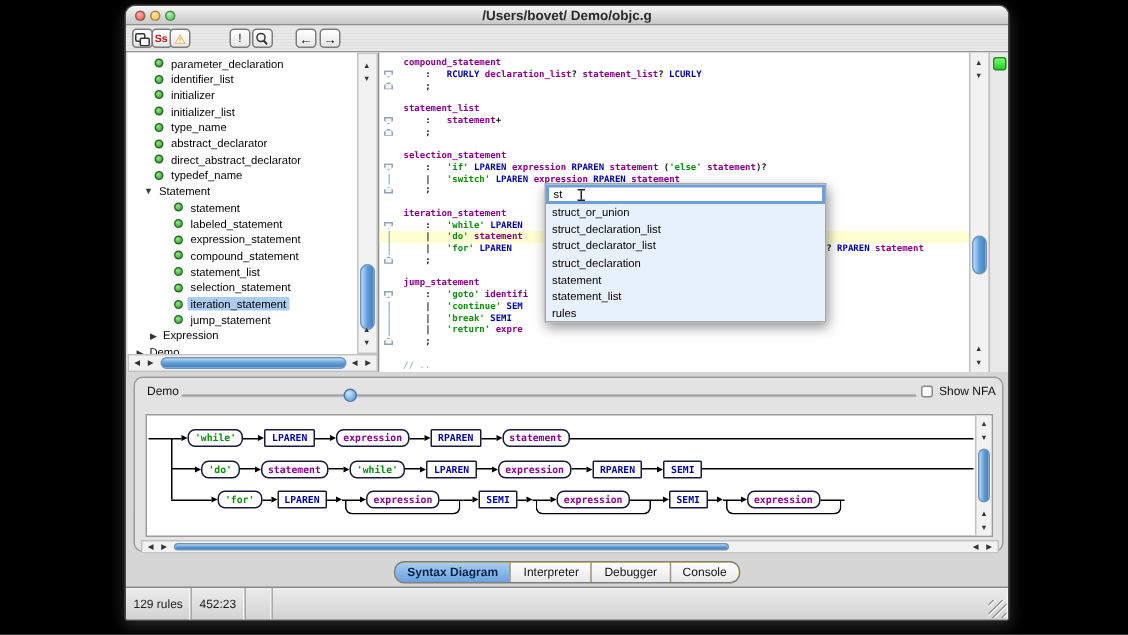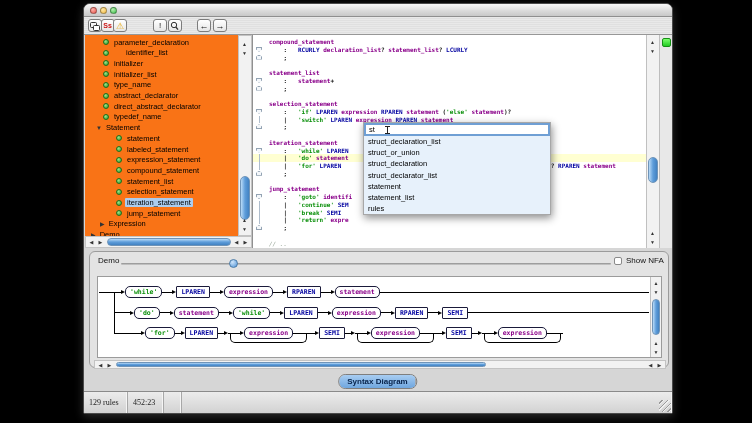--- a/index.html
+++ b/index.html
@@ -19,21 +19,21 @@
   
   .toolbar{position:absolute;left:0;top:13px;right:0;height:18px;
     background:repeating-linear-gradient(0deg,#e9e9e9 0 1px,#e0e0e0 1px 2px);border-bottom:1px solid #979797;}
   .tbtn{position:absolute;top:2px;width:14px;height:13px;background:linear-gradient(#ffffff,#e6e6e6);
     border:1px solid #7c7c7c;border-radius:3px;font-size:8px;line-height:11px;text-align:center;color:#111;padding:0;}
   .tbtn svg{display:block;margin:1px auto 0;}
   .ss{color:#cc1111;font-weight:bold;font-size:7px;}
   .warn{color:#e8a90f;font-size:9px;line-height:12px;}
   .arrow{font-weight:bold;font-size:9px;line-height:12px;}
   
-  .sidebar{position:absolute;left:1px;top:31px;width:168px;height:213px;background:#f97316;border-right:1px solid #909090;}
+  .sidebar{position:absolute;left:1px;top:31px;width:168px;height:213px;background:#ffffff;border-right:1px solid #909090;}
   .tree{position:absolute;left:0;top:0;right:14px;bottom:12px;overflow:hidden;}
   .trow{position:absolute;height:10px;display:flex;align-items:center;white-space:nowrap;}
   .ball{width:6px;height:6px;border-radius:50%;background:radial-gradient(circle at 35% 30%,#9fe48a,#2f9b2f);
     border:1px solid #1c6f1c;margin-right:3px;flex:0 0 auto;}
   .disc{font-size:6px;color:#333;margin-right:2px;flex:0 0 auto;}
   .tlabel{font-size:7.5px;color:#000;padding:0 2px;}
   .trow.sel .tlabel{background:#abcdf0;border-radius:1px;}
   
   .sb-track{position:absolute;background:#f2f2f2;border:1px solid #c3c3c3;}
   .sb-thumb-v{position:absolute;left:1px;right:1px;border-radius:5px;
@@ -91,42 +91,43 @@
   .conn{display:flex;align-items:center;}
   .fill{flex:1 1 auto !important;height:1px;background:#000;}
   .opt{position:relative;display:flex;align-items:center;}
   .bypass{position:absolute;left:2px;right:2px;top:50%;height:10px;border:1px solid #000;border-top:none;
     border-radius:0 0 5px 5px;}
   .railv{position:absolute;width:1px;background:#000;}
   .dvscroll{position:absolute;right:0px;top:0;width:11px;bottom:0;background:#f2f2f2;border-left:1px solid #c0c0c0;}
   .dhscroll{position:absolute;left:4px;top:108px;width:572px;height:9px;background:#f2f2f2;border:1px solid #c3c3c3;}
   
   .tabs{position:absolute;left:50%;transform:translateX(-50%);top:370px;display:flex;height:15px;
-    border:1px solid #7e7e7e;border-radius:7px;overflow:hidden;background:#eab308;flex-direction:column;}
+    border:1px solid #7e7e7e;border-radius:7px;overflow:hidden;background:#eab308;}
   .tab{padding:0 8px;font-size:8px;line-height:14px;color:#111;border-right:1px solid #9a9a9a;background:linear-gradient(#fff,#e8e8e8);}
   .tab:last-child{border-right:none;}
   .tab.active{background:linear-gradient(#a8cdf2,#6ba3dd);color:#06224a;font-weight:bold;}
   
   .statusbar{position:absolute;left:0;right:0;bottom:0;height:22px;border-top:1px solid #8a8a8a;
     background:linear-gradient(#ececec,#d2d2d2);display:flex;}
   .scell{height:100%;border-right:1px solid #a8a8a8;box-shadow:inset -1px 0 0 #f5f5f5;
-    font-size:8px;line-height:21px;padding:0 5px;color:#222;white-space:nowrap;font-family:Liberation Serif, serif;}
+    font-size:8px;line-height:21px;padding:0 5px;color:#222;white-space:nowrap;}
   .grip{position:absolute;right:1px;bottom:1px;width:12px;height:12px;
     background:repeating-linear-gradient(135deg,transparent 0 2px,#9a9a9a 2px 3px,#f0f0f0 3px 4px);}
 </style>
 </head>
 <body>
 
 <div class="win">
   <div class="titlebar">
     <div class="lights">
       <div class="light red"></div>
       <div class="light yellow"></div>
       <div class="light green"></div>
     </div>
+    <div class="title">/Users/bovet/ Demo/objc.g</div>
   </div>
 
   <div class="toolbar" id="toolbar">
       <button class="tbtn" style="left: 4px;">
         <svg width="10" height="9" viewBox="0 0 10 9">
           <rect x="0.5" y="0.5" width="6" height="5" rx="1" fill="none" stroke="#333"></rect>
           <rect x="3.5" y="3.5" width="6" height="5" rx="1" fill="#fff" stroke="#333"></rect>
         </svg>
       </button>
       <button class="tbtn" style="left: 16.5px;"><span class="ss">Ss</span></button>
@@ -141,21 +142,21 @@
       <button class="tbtn" style="left: 113px;"><span class="arrow">←</span></button>
       <button class="tbtn" style="left: 129px;"><span class="arrow">→</span></button>
     </div>
 
   <div class="sidebar">
     <div class="tree" id="tree">
         <div class="trow" style="top: 2px; left: 18px;">
           <span class="ball"></span>
           <span class="tlabel">parameter_declaration</span>
         </div>
-        <div class="trow" style="top: 12.7px; left: 18px; gap: 12px;">
+        <div class="trow" style="top: 12.7px; left: 18px;">
           <span class="ball"></span>
           <span class="tlabel">identifier_list</span>
         </div>
         <div class="trow" style="top: 23.4px; left: 18px;">
           <span class="ball"></span>
           <span class="tlabel">initializer</span>
         </div>
         <div class="trow" style="top: 34.1px; left: 18px;">
           <span class="ball"></span>
           <span class="tlabel">initializer_list</span>
@@ -282,24 +283,24 @@
   <div class="stripe">
     <div class="green-ind"></div>
   </div>
 
   <div class="popup">
     <div class="pinput">
       <span>st</span>
       <span class="caret"></span>
     </div>
     <div class="plist" id="plist">
+        <div class="prow">struct_or_union</div>
         <div class="prow">struct_declaration_list</div>
-        <div class="prow">struct_or_union</div>
+        <div class="prow">struct_declarator_list</div>
         <div class="prow">struct_declaration</div>
-        <div class="prow">struct_declarator_list</div>
         <div class="prow">statement</div>
         <div class="prow">statement_list</div>
         <div class="prow">rules</div>
       </div>
   </div>
 
   <div class="bpanel">
     <div class="zlabel">Demo</div>
     <div class="ztrack">
       <div class="zthumb"></div>

